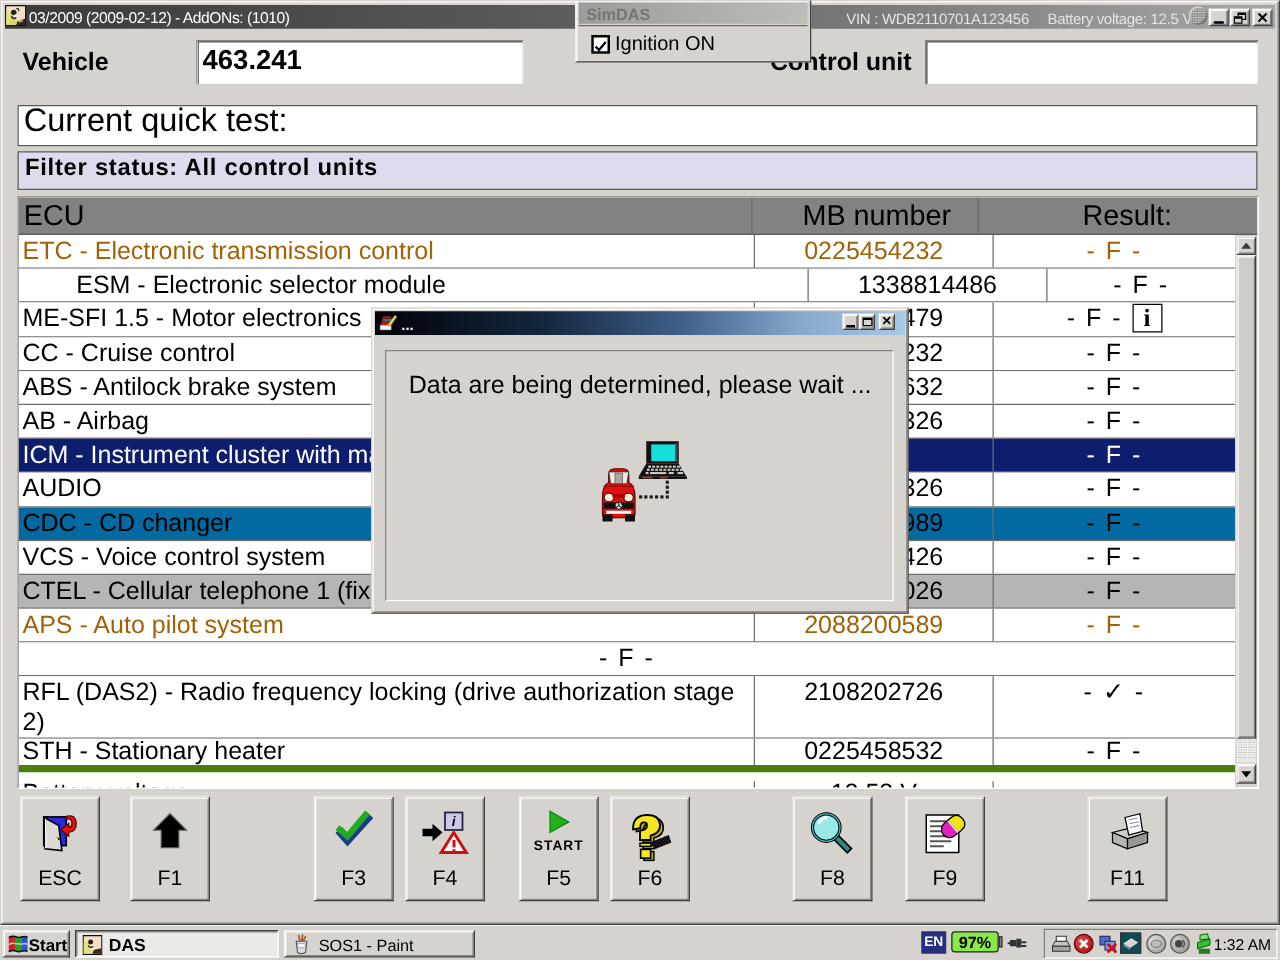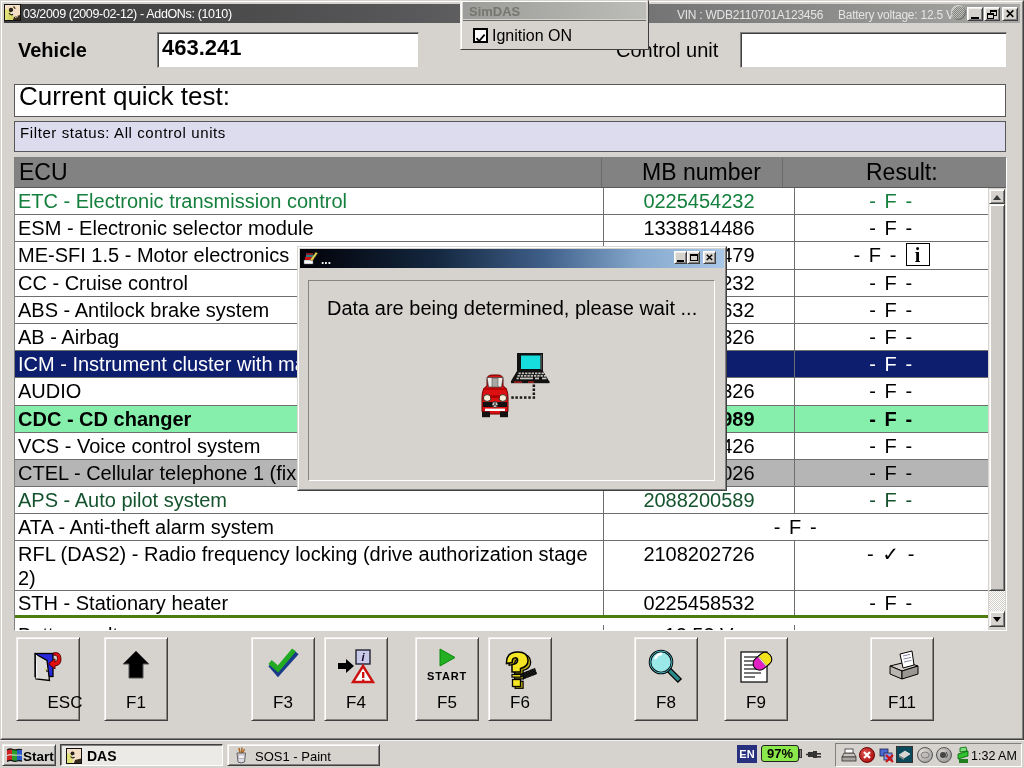--- a/index.html
+++ b/index.html
@@ -39,190 +39,187 @@
     </div>
   <div class="winbtn" style="left:984px;top:7px;">
     <div class="abs" style="left:5px;top:2px;width:7px;height:6px;border:1px solid #000;border-top-width:2px;background:#d6d3ce;"></div>
     <div class="abs" style="left:2px;top:5px;width:7px;height:6px;border:1px solid #000;border-top-width:2px;background:#d6d3ce;"></div>
   </div>
   <div class="winbtn" style="left:1002px;top:7px;font-size:12px;font-weight:bold;text-align:center;line-height:12px;">✕</div>
 
   <div class="abs" style="left:18px;top:39px;font-size:20px;font-weight:bold;color:#000;">Vehicle</div>
   <div class="abs" style="left:157px;top:32px;width:262px;height:36px;background:#fff;border:1px solid;border-color:#808080 #d6d3ce #d6d3ce #808080;box-shadow:inset 1px 1px 0 #404040, inset -1px -1px 0 #fff;"></div>
   <div class="abs" style="left:162px;top:35px;font-size:22px;font-weight:bold;color:#000;">463.241</div>
-  <div class="abs" style="left:616px;top:39px;font-size:20px;font-weight:normal;color:#000;">Control unit</div>
+  <div class="abs" style="left:616px;top:39px;font-size:20px;font-weight:bold;color:#000;">Control unit</div>
   <div class="abs" style="left:740px;top:32px;width:267px;height:36px;background:#fff;border:1px solid;border-color:#808080 #d6d3ce #d6d3ce #808080;box-shadow:inset 1px 1px 0 #404040, inset -1px -1px 0 #fff;"></div>
 
   <div class="abs" style="left:14px;top:84px;width:992px;height:33px;background:#fff;border:1px solid #58585a;"></div>
   <div class="abs" style="left:19px;top:81px;font-size:26px;color:#000;">Current quick test:</div>
 
   <div class="abs" style="left:14px;top:121px;width:992px;height:31px;background:#dcdcee;border:1px solid #58585a;"></div>
-  <div class="abs" style="left:20px;top:124px;font-size:15px;letter-spacing:0.6px;font-weight:normal;color:#000;">Filter status: All control units</div>
+  <div class="abs" style="left:20px;top:124px;font-size:19px;letter-spacing:0.6px;font-weight:bold;color:#000;">Filter status: All control units</div>
 
   <div class="abs" id="table" style="left:14px;top:157px;width:993px;height:474px;border:1px solid;border-color:#808080 #ffffff #ffffff #808080;background:#fff;overflow:hidden;">
     <div class="abs" id="thead" style="left:0;top:0;width:991px;height:30px;background:#828282;border-bottom:1px solid #5a5a5a;">
       <div class="abs" style="left:4px;top:1px;font-size:23px;color:#000;">ECU</div>
       <div class="abs" style="left:586px;top:0;width:1px;height:29px;background:#6a6a6a;"></div>
       <div class="abs" style="left:627px;top:1px;font-size:23px;color:#000;">MB number</div>
       <div class="abs" style="left:767px;top:0;width:1px;height:29px;background:#6a6a6a;"></div>
       <div class="abs" style="left:851px;top:1px;font-size:23px;color:#000;">Result:</div>
     </div>
     <div class="abs" id="rows" style="left:0;top:30px;width:973px;">
-        <div style="display:flex;align-items:center;height:27.2px;background:#ffffff;color:#15803d;border-bottom:1px solid #6e6e6e;font-size:20px;line-height:26px;">
+        <div style="display:flex;align-items:center;height:27.2px;background:#ffffff;color:#a16207;border-bottom:1px solid #6e6e6e;font-size:20px;line-height:26px;">
 <div style="width:589px;padding-left:3px;border-right:1px solid #6e6e6e;align-self:stretch;padding-top:0;display:flex;align-items:center;">
             <span>ETC - Electronic transmission control</span>
           </div>
 <div style="width:191px;border-right:1px solid #6e6e6e;align-self:stretch;text-align:center;padding-top:0;display:flex;align-items:center;justify-content:center;">
             <span>0225454232</span>
           </div>
 <div style="flex:1;text-align:center;display:flex;align-items:center;justify-content:center;padding-top:0;">
             <span style="white-space:nowrap;letter-spacing:1.6px;">- F -</span>
           </div>
 </div>
+<div style="display:flex;align-items:center;height:27.2px;background:#ffffff;color:#000;border-bottom:1px solid #6e6e6e;font-size:20px;line-height:26px;padding-left:43px;">
+<div style="width:589px;padding-left:3px;border-right:1px solid #6e6e6e;align-self:stretch;padding-top:0;display:flex;align-items:center;">
+            <span>ESM - Electronic selector module</span>
+          </div>
+<div style="width:191px;border-right:1px solid #6e6e6e;align-self:stretch;text-align:center;padding-top:0;display:flex;align-items:center;justify-content:center;">
+            <span>1338814486</span>
+          </div>
+<div style="flex:1;text-align:center;display:flex;align-items:center;justify-content:center;padding-top:0;">
+            <span style="white-space:nowrap;letter-spacing:1.6px;">- F -</span>
+          </div>
+</div>
 <div style="display:flex;align-items:center;height:27.2px;background:#ffffff;color:#000;border-bottom:1px solid #6e6e6e;font-size:20px;line-height:26px;">
 <div style="width:589px;padding-left:3px;border-right:1px solid #6e6e6e;align-self:stretch;padding-top:0;display:flex;align-items:center;">
-            <span>ESM - Electronic selector module</span>
-          </div>
-<div style="width:191px;border-right:1px solid #6e6e6e;align-self:stretch;text-align:center;padding-top:0;display:flex;align-items:center;justify-content:center;">
-            <span>1338814486</span>
-          </div>
-<div style="flex:1;text-align:center;display:flex;align-items:center;justify-content:center;padding-top:0;">
-            <span style="white-space:nowrap;letter-spacing:1.6px;">- F -</span>
+            <span>ME-SFI 1.5 - Motor electronics</span>
+          </div>
+<div style="width:191px;border-right:1px solid #6e6e6e;align-self:stretch;text-align:center;padding-top:0;display:flex;align-items:center;justify-content:center;">
+            <span>0265453479</span>
+          </div>
+<div style="flex:1;text-align:center;display:flex;align-items:center;justify-content:center;padding-top:0;">
+            <span style="white-space:nowrap;"><span style="letter-spacing:1.6px;">- F -</span> <span style="display:inline-block;width:24px;height:23px;border:1px solid #000;background:#fff;margin-left:2px;font:bold 20px 'Liberation Serif',serif;text-align:center;line-height:22px;color:#000;letter-spacing:0;">i</span></span>
           </div>
 </div>
 <div style="display:flex;align-items:center;height:27.2px;background:#ffffff;color:#000;border-bottom:1px solid #6e6e6e;font-size:20px;line-height:26px;">
 <div style="width:589px;padding-left:3px;border-right:1px solid #6e6e6e;align-self:stretch;padding-top:0;display:flex;align-items:center;">
-            <span>ME-SFI 1.5 - Motor electronics</span>
-          </div>
-<div style="width:191px;border-right:1px solid #6e6e6e;align-self:stretch;text-align:center;padding-top:0;display:flex;align-items:center;justify-content:center;">
-            <span>0265453479</span>
-          </div>
-<div style="flex:1;text-align:center;display:flex;align-items:center;justify-content:center;padding-top:0;">
-            <span style="white-space:nowrap;"><span style="letter-spacing:1.6px;">- F -</span> <span style="display:inline-block;width:24px;height:23px;border:1px solid #000;background:#fff;margin-left:2px;font:bold 20px 'Liberation Serif',serif;text-align:center;line-height:22px;color:#000;letter-spacing:0;">i</span></span>
+            <span>CC - Cruise control</span>
+          </div>
+<div style="width:191px;border-right:1px solid #6e6e6e;align-self:stretch;text-align:center;padding-top:0;display:flex;align-items:center;justify-content:center;">
+            <span>0215457232</span>
+          </div>
+<div style="flex:1;text-align:center;display:flex;align-items:center;justify-content:center;padding-top:0;">
+            <span style="white-space:nowrap;letter-spacing:1.6px;">- F -</span>
           </div>
 </div>
 <div style="display:flex;align-items:center;height:27.2px;background:#ffffff;color:#000;border-bottom:1px solid #6e6e6e;font-size:20px;line-height:26px;">
 <div style="width:589px;padding-left:3px;border-right:1px solid #6e6e6e;align-self:stretch;padding-top:0;display:flex;align-items:center;">
-            <span>CC - Cruise control</span>
-          </div>
-<div style="width:191px;border-right:1px solid #6e6e6e;align-self:stretch;text-align:center;padding-top:0;display:flex;align-items:center;justify-content:center;">
-            <span>0215457232</span>
+            <span>ABS - Antilock brake system</span>
+          </div>
+<div style="width:191px;border-right:1px solid #6e6e6e;align-self:stretch;text-align:center;padding-top:0;display:flex;align-items:center;justify-content:center;">
+            <span>0265456632</span>
+          </div>
+<div style="flex:1;text-align:center;display:flex;align-items:center;justify-content:center;padding-top:0;">
+            <span style="white-space:nowrap;letter-spacing:1.6px;">- F -</span>
+          </div>
+</div>
+<div style="display:flex;align-items:center;height:27.2px;background:#ffffff;color:#000000;border-bottom:1px solid #6e6e6e;font-size:20px;line-height:26px;">
+<div style="width:589px;padding-left:3px;border-right:1px solid #6e6e6e;align-self:stretch;padding-top:0;display:flex;align-items:center;">
+            <span>AB - Airbag</span>
+          </div>
+<div style="width:191px;border-right:1px solid #6e6e6e;align-self:stretch;text-align:center;padding-top:0;display:flex;align-items:center;justify-content:center;">
+            <span>0028203326</span>
+          </div>
+<div style="flex:1;text-align:center;display:flex;align-items:center;justify-content:center;padding-top:0;">
+            <span style="white-space:nowrap;letter-spacing:1.6px;">- F -</span>
+          </div>
+</div>
+<div style="display:flex;align-items:center;height:27.2px;background:#0d1e6e;color:#ffffff;border-bottom:1px solid #6e6e6e;font-size:20px;line-height:26px;">
+<div style="width:589px;padding-left:3px;border-right:1px solid #6e6e6e;align-self:stretch;padding-top:0;display:flex;align-items:center;">
+            <span>ICM - Instrument cluster with maintenance interval display</span>
+          </div>
+<div style="width:191px;border-right:1px solid #6e6e6e;align-self:stretch;text-align:center;padding-top:0;display:flex;align-items:center;justify-content:center;">
+            <span></span>
           </div>
 <div style="flex:1;text-align:center;display:flex;align-items:center;justify-content:center;padding-top:0;">
             <span style="white-space:nowrap;letter-spacing:1.6px;">- F -</span>
           </div>
 </div>
 <div style="display:flex;align-items:center;height:27.2px;background:#ffffff;color:#000;border-bottom:1px solid #6e6e6e;font-size:20px;line-height:26px;">
 <div style="width:589px;padding-left:3px;border-right:1px solid #6e6e6e;align-self:stretch;padding-top:0;display:flex;align-items:center;">
-            <span>ABS - Antilock brake system</span>
-          </div>
-<div style="width:191px;border-right:1px solid #6e6e6e;align-self:stretch;text-align:center;padding-top:0;display:flex;align-items:center;justify-content:center;">
-            <span>0265456632</span>
-          </div>
-<div style="flex:1;text-align:center;display:flex;align-items:center;justify-content:center;padding-top:0;">
-            <span style="white-space:nowrap;letter-spacing:1.6px;">- F -</span>
-          </div>
-</div>
-<div style="display:flex;align-items:center;height:27.2px;background:#ffffff;color:#000000;border-bottom:1px solid #6e6e6e;font-size:20px;line-height:26px;">
-<div style="width:589px;padding-left:3px;border-right:1px solid #6e6e6e;align-self:stretch;padding-top:0;display:flex;align-items:center;">
-            <span>AB - Airbag</span>
-          </div>
-<div style="width:191px;border-right:1px solid #6e6e6e;align-self:stretch;text-align:center;padding-top:0;display:flex;align-items:center;justify-content:center;">
-            <span>0028203326</span>
-          </div>
-<div style="flex:1;text-align:center;display:flex;align-items:center;justify-content:center;padding-top:0;">
-            <span style="white-space:nowrap;letter-spacing:1.6px;">- F -</span>
-          </div>
-</div>
-<div style="display:flex;align-items:center;height:27.2px;background:#0d1e6e;color:#ffffff;border-bottom:1px solid #6e6e6e;font-size:20px;line-height:26px;">
-<div style="width:589px;padding-left:3px;border-right:1px solid #6e6e6e;align-self:stretch;padding-top:0;display:flex;align-items:center;">
-            <span>ICM - Instrument cluster with maintenance interval display</span>
-          </div>
-<div style="width:191px;border-right:1px solid #6e6e6e;align-self:stretch;text-align:center;padding-top:0;display:flex;align-items:center;justify-content:center;">
-            <span></span>
+            <span>AUDIO</span>
+          </div>
+<div style="width:191px;border-right:1px solid #6e6e6e;align-self:stretch;text-align:center;padding-top:0;display:flex;align-items:center;justify-content:center;">
+            <span>2088203326</span>
+          </div>
+<div style="flex:1;text-align:center;display:flex;align-items:center;justify-content:center;padding-top:0;">
+            <span style="white-space:nowrap;letter-spacing:1.6px;">- F -</span>
+          </div>
+</div>
+<div style="display:flex;align-items:center;height:27.2px;background:#0369a1;color:#000;border-bottom:1px solid #6e6e6e;font-size:20px;line-height:26px;">
+<div style="width:589px;padding-left:3px;border-right:1px solid #6e6e6e;align-self:stretch;padding-top:0;display:flex;align-items:center;">
+            <span>CDC - CD changer</span>
+          </div>
+<div style="width:191px;border-right:1px solid #6e6e6e;align-self:stretch;text-align:center;padding-top:0;display:flex;align-items:center;justify-content:center;">
+            <span>2038200989</span>
           </div>
 <div style="flex:1;text-align:center;display:flex;align-items:center;justify-content:center;padding-top:0;">
             <span style="white-space:nowrap;letter-spacing:1.6px;">- F -</span>
           </div>
 </div>
 <div style="display:flex;align-items:center;height:27.2px;background:#ffffff;color:#000;border-bottom:1px solid #6e6e6e;font-size:20px;line-height:26px;">
 <div style="width:589px;padding-left:3px;border-right:1px solid #6e6e6e;align-self:stretch;padding-top:0;display:flex;align-items:center;">
-            <span>AUDIO</span>
-          </div>
-<div style="width:191px;border-right:1px solid #6e6e6e;align-self:stretch;text-align:center;padding-top:0;display:flex;align-items:center;justify-content:center;">
-            <span>2088203326</span>
-          </div>
-<div style="flex:1;text-align:center;display:flex;align-items:center;justify-content:center;padding-top:0;">
-            <span style="white-space:nowrap;letter-spacing:1.6px;">- F -</span>
-          </div>
-</div>
-<div style="display:flex;align-items:center;height:27.2px;background:#86efac;color:#000;border-bottom:1px solid #6e6e6e;font-size:20px;line-height:26px;font-weight:bold;">
-<div style="width:589px;padding-left:3px;border-right:1px solid #6e6e6e;align-self:stretch;padding-top:0;display:flex;align-items:center;">
-            <span>CDC - CD changer</span>
-          </div>
-<div style="width:191px;border-right:1px solid #6e6e6e;align-self:stretch;text-align:center;padding-top:0;display:flex;align-items:center;justify-content:center;">
-            <span>2038200989</span>
+            <span>VCS - Voice control system</span>
+          </div>
+<div style="width:191px;border-right:1px solid #6e6e6e;align-self:stretch;text-align:center;padding-top:0;display:flex;align-items:center;justify-content:center;">
+            <span>2108204426</span>
+          </div>
+<div style="flex:1;text-align:center;display:flex;align-items:center;justify-content:center;padding-top:0;">
+            <span style="white-space:nowrap;letter-spacing:1.6px;">- F -</span>
+          </div>
+</div>
+<div style="display:flex;align-items:center;height:27.2px;background:#b5b5b5;color:#000;border-bottom:1px solid #6e6e6e;font-size:20px;line-height:26px;">
+<div style="width:589px;padding-left:3px;border-right:1px solid #6e6e6e;align-self:stretch;padding-top:0;display:flex;align-items:center;">
+            <span>CTEL - Cellular telephone 1 (fixed unit)</span>
+          </div>
+<div style="width:191px;border-right:1px solid #6e6e6e;align-self:stretch;text-align:center;padding-top:0;display:flex;align-items:center;justify-content:center;">
+            <span>2108200026</span>
+          </div>
+<div style="flex:1;text-align:center;display:flex;align-items:center;justify-content:center;padding-top:0;">
+            <span style="white-space:nowrap;letter-spacing:1.6px;">- F -</span>
+          </div>
+</div>
+<div style="display:flex;align-items:flex-end;height:27.2px;background:#ffffff;color:#a16207;border-bottom:1px solid #6e6e6e;font-size:20px;line-height:26px;">
+<div style="width:589px;padding-left:3px;border-right:1px solid #6e6e6e;align-self:stretch;padding-top:0;display:flex;align-items:center;">
+            <span>APS - Auto pilot system</span>
+          </div>
+<div style="width:191px;border-right:1px solid #6e6e6e;align-self:stretch;text-align:center;padding-top:0;display:flex;align-items:center;justify-content:center;">
+            <span>2088200589</span>
           </div>
 <div style="flex:1;text-align:center;display:flex;align-items:center;justify-content:center;padding-top:0;">
             <span style="white-space:nowrap;letter-spacing:1.6px;">- F -</span>
           </div>
 </div>
 <div style="display:flex;align-items:center;height:27.2px;background:#ffffff;color:#000;border-bottom:1px solid #6e6e6e;font-size:20px;line-height:26px;">
-<div style="width:589px;padding-left:3px;border-right:1px solid #6e6e6e;align-self:stretch;padding-top:0;display:flex;align-items:center;">
-            <span>VCS - Voice control system</span>
-          </div>
-<div style="width:191px;border-right:1px solid #6e6e6e;align-self:stretch;text-align:center;padding-top:0;display:flex;align-items:center;justify-content:center;">
-            <span>2108204426</span>
-          </div>
-<div style="flex:1;text-align:center;display:flex;align-items:center;justify-content:center;padding-top:0;">
-            <span style="white-space:nowrap;letter-spacing:1.6px;">- F -</span>
-          </div>
-</div>
-<div style="display:flex;align-items:center;height:27.2px;background:#b5b5b5;color:#000;border-bottom:1px solid #6e6e6e;font-size:20px;line-height:26px;">
-<div style="width:589px;padding-left:3px;border-right:1px solid #6e6e6e;align-self:stretch;padding-top:0;display:flex;align-items:center;">
-            <span>CTEL - Cellular telephone 1 (fixed unit)</span>
-          </div>
-<div style="width:191px;border-right:1px solid #6e6e6e;align-self:stretch;text-align:center;padding-top:0;display:flex;align-items:center;justify-content:center;">
-            <span>2108200026</span>
-          </div>
-<div style="flex:1;text-align:center;display:flex;align-items:center;justify-content:center;padding-top:0;">
-            <span style="white-space:nowrap;letter-spacing:1.6px;">- F -</span>
-          </div>
-</div>
-<div style="display:flex;align-items:flex-end;height:27.2px;background:#ffffff;color:#14532d;border-bottom:1px solid #6e6e6e;font-size:20px;line-height:26px;">
-<div style="width:589px;padding-left:3px;border-right:1px solid #6e6e6e;align-self:stretch;padding-top:0;display:flex;align-items:center;">
-            <span>APS - Auto pilot system</span>
-          </div>
-<div style="width:191px;border-right:1px solid #6e6e6e;align-self:stretch;text-align:center;padding-top:0;display:flex;align-items:center;justify-content:center;">
-            <span>2088200589</span>
-          </div>
-<div style="flex:1;text-align:center;display:flex;align-items:center;justify-content:center;padding-top:0;">
-            <span style="white-space:nowrap;letter-spacing:1.6px;">- F -</span>
-          </div>
-</div>
-<div style="display:flex;align-items:center;height:27.2px;background:#ffffff;color:#000;border-bottom:1px solid #6e6e6e;font-size:20px;line-height:26px;">
-<div style="width:589px;padding-left:3px;border-right:1px solid #6e6e6e;align-self:stretch;padding-top:0;display:flex;align-items:center;">
-            <span>ATA - Anti-theft alarm system</span>
-          </div>
 <div style="flex:1;text-align:center;display:flex;align-items:center;justify-content:center;padding-top:0;">
             <span style="white-space:nowrap;letter-spacing:1.6px;">- F -</span>
           </div>
 </div>
 <div style="display:flex;align-items:flex-start;height:49.2px;background:#ffffff;color:#000;border-bottom:1px solid #6e6e6e;font-size:20px;line-height:24px;">
 <div style="width:589px;padding-left:3px;border-right:1px solid #6e6e6e;align-self:stretch;padding-top:1px;display:flex;align-items:flex-start;">
             <span>RFL (DAS2) - Radio frequency locking (drive authorization stage<br>2)</span>
           </div>
 <div style="width:191px;border-right:1px solid #6e6e6e;align-self:stretch;text-align:center;padding-top:1px;display:flex;align-items:flex-start;justify-content:center;">
             <span>2108202726</span>
           </div>
 <div style="flex:1;text-align:center;display:flex;align-items:flex-start;justify-content:center;padding-top:1px;">
             <span style="white-space:nowrap;letter-spacing:1.6px;">- ✓ -</span>
           </div>
 </div>
-<div style="display:flex;align-items:center;height:27.4px;background:#ffffff;color:#000;border-bottom:3px solid #4d7c0f;font-size:20px;line-height:26px;">
+<div style="display:flex;align-items:center;height:27.4px;background:#ffffff;color:#000;border-bottom:6px solid #4d7c0f;font-size:20px;line-height:26px;">
 <div style="width:589px;padding-left:3px;border-right:1px solid #6e6e6e;align-self:stretch;padding-top:0;display:flex;align-items:center;">
             <span>STH - Stationary heater</span>
           </div>
 <div style="width:191px;border-right:1px solid #6e6e6e;align-self:stretch;text-align:center;padding-top:0;display:flex;align-items:center;justify-content:center;">
             <span>0225458532</span>
           </div>
 <div style="flex:1;text-align:center;display:flex;align-items:center;justify-content:center;padding-top:0;">
             <span style="white-space:nowrap;letter-spacing:1.6px;">- F -</span>
           </div>
 </div>
@@ -252,21 +249,21 @@
 
 <div class="abs" style="left:16px;top:637px;width:64px;height:84px;background:#d6d3ce;border:1px solid;border-color:#f0eeea #404040 #404040 #f0eeea;box-shadow:inset 1px 1px 0 #fff, inset -1px -1px 0 #88857f;">
 <div class="abs" style="left:50%;top:10px;transform:translateX(-50%);"><svg width="30" height="34" viewBox="0 0 30 34">
 <rect x="2" y="5.5" width="18" height="23" fill="#2828dd" stroke="#000" stroke-width="1.3"></rect>
 <polygon points="2.5,6 14,12.5 16.5,32.5 3,31" fill="#dcdad6" stroke="#000" stroke-width="1.3"></polygon>
 <polygon points="3.6,7.2 4.4,30 3.2,30.7 2.9,6.6" fill="#fff"></polygon>
 <circle cx="12.6" cy="21.5" r="1" fill="#e8d850"></circle>
 <polygon points="13,21.5 15.5,23.5 13.5,24" fill="#111"></polygon>
 <path d="M20,5 Q27.5,3 28,10.5 Q28.3,17.5 22,17.8 L22,21 L15.5,15.8 L22,10.8 L22,13.8 Q24.8,13.5 24.5,10.2 Q24.2,6.5 20.5,7.3 Z" fill="#e41010" stroke="#4a0000" stroke-width="0.9"></path>
 </svg></div>
-<div class="abs" style="left:17px;bottom:7px;width:100%;text-align:center;font-size:17px;color:#000;">ESC</div>
+<div class="abs" style="left:0;bottom:7px;width:100%;text-align:center;font-size:17px;color:#000;">ESC</div>
 </div>
 <div class="abs" style="left:104px;top:637px;width:64px;height:84px;background:#d6d3ce;border:1px solid;border-color:#f0eeea #404040 #404040 #f0eeea;box-shadow:inset 1px 1px 0 #fff, inset -1px -1px 0 #88857f;">
 <div class="abs" style="left:50%;top:10px;transform:translateX(-50%);"><svg width="34" height="34" viewBox="0 0 34 34">
 <polygon points="17,3 30,16 24,16 24,30 10,30 10,16 4,16" fill="#000" stroke="#555" stroke-width="1"></polygon>
 </svg></div>
 <div class="abs" style="left:0;bottom:7px;width:100%;text-align:center;font-size:17px;color:#000;">F1</div>
 </div>
 <div class="abs" style="left:251px;top:637px;width:64px;height:84px;background:#d6d3ce;border:1px solid;border-color:#f0eeea #404040 #404040 #f0eeea;box-shadow:inset 1px 1px 0 #fff, inset -1px -1px 0 #88857f;">
 <div class="abs" style="left:50%;top:10px;transform:translateX(-50%);"><svg width="36" height="32" viewBox="0 0 36 32">
 <path d="M6,16 L13,24 L31,4" fill="none" stroke="#1a3a8a" stroke-width="7"></path>

